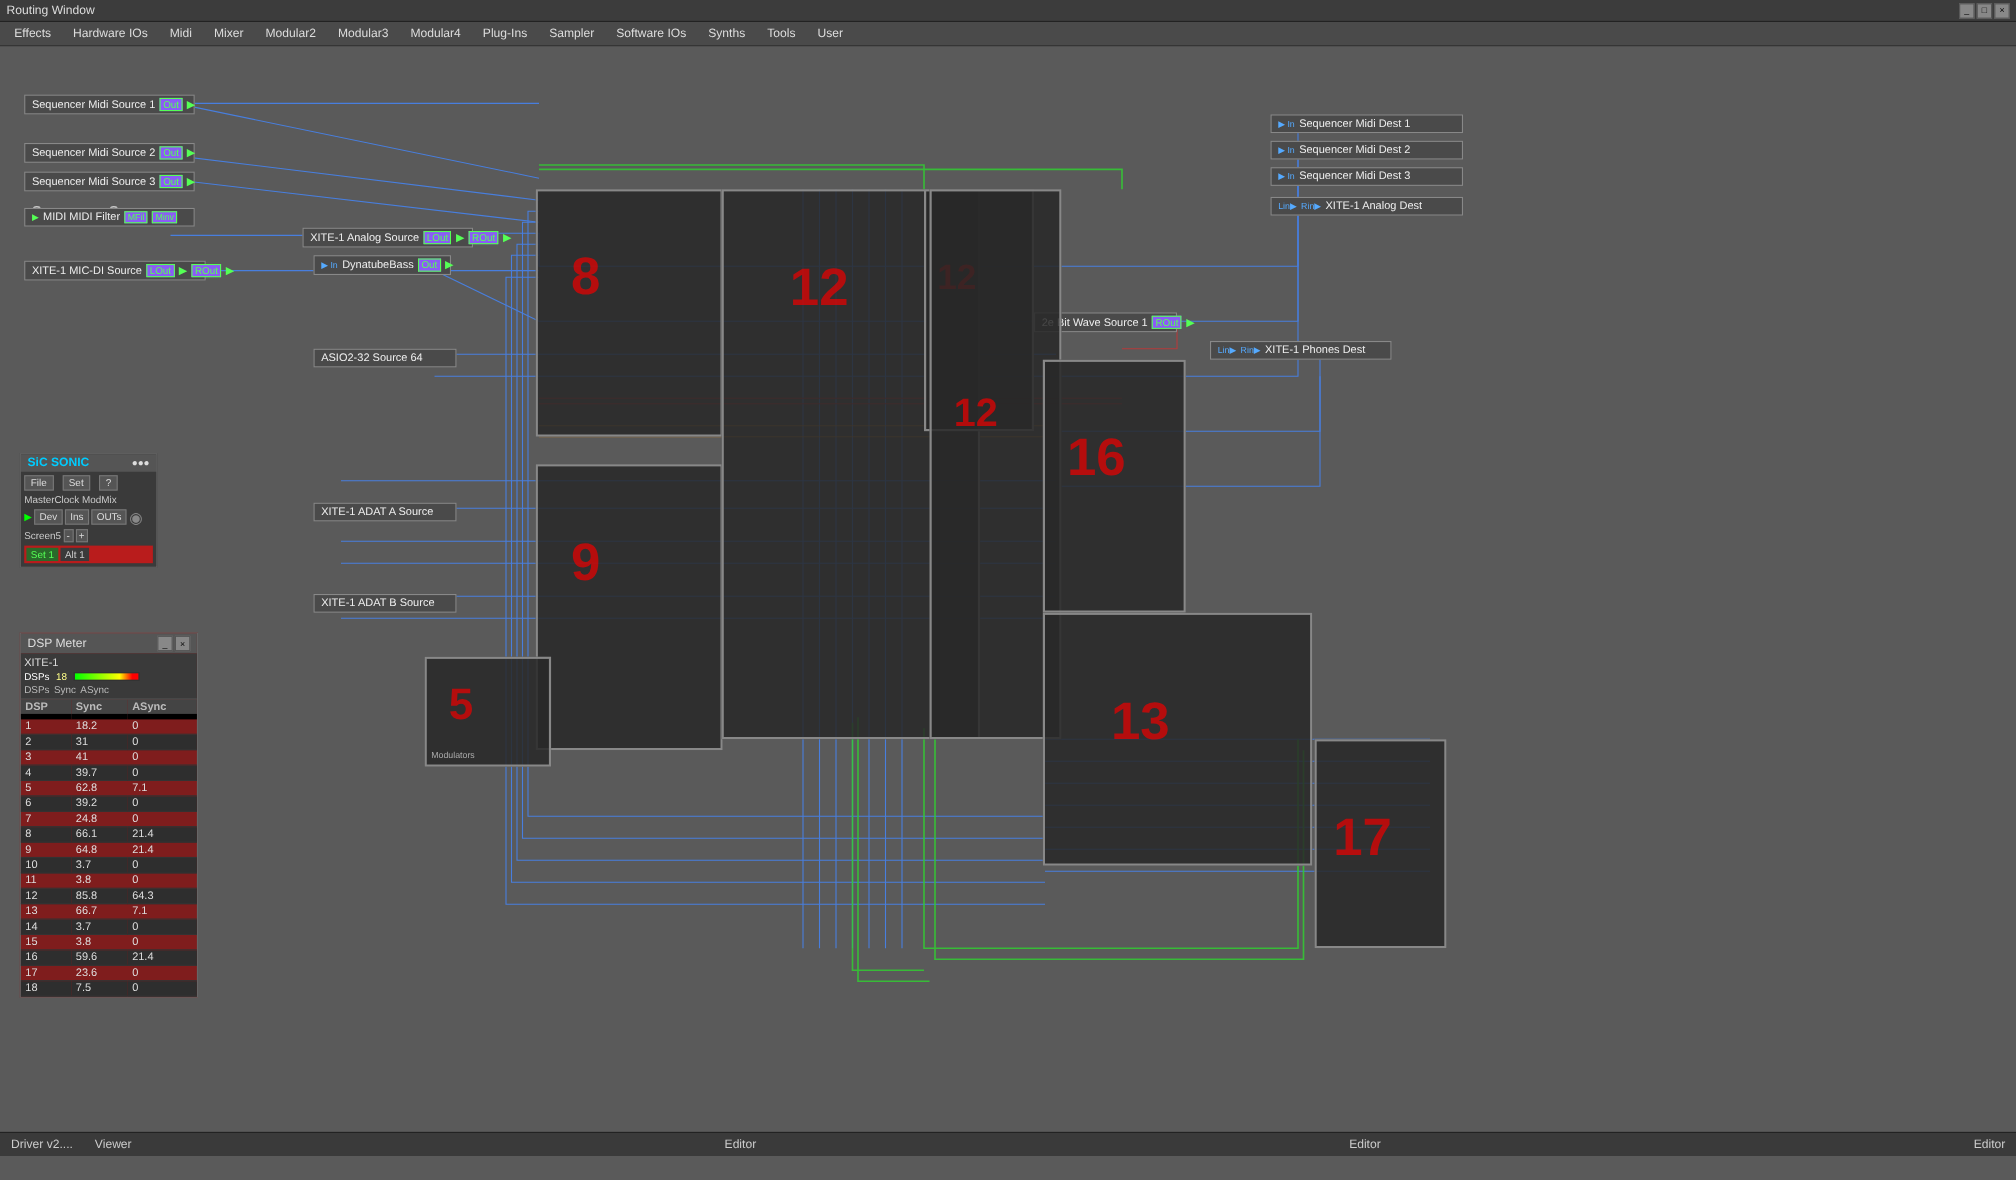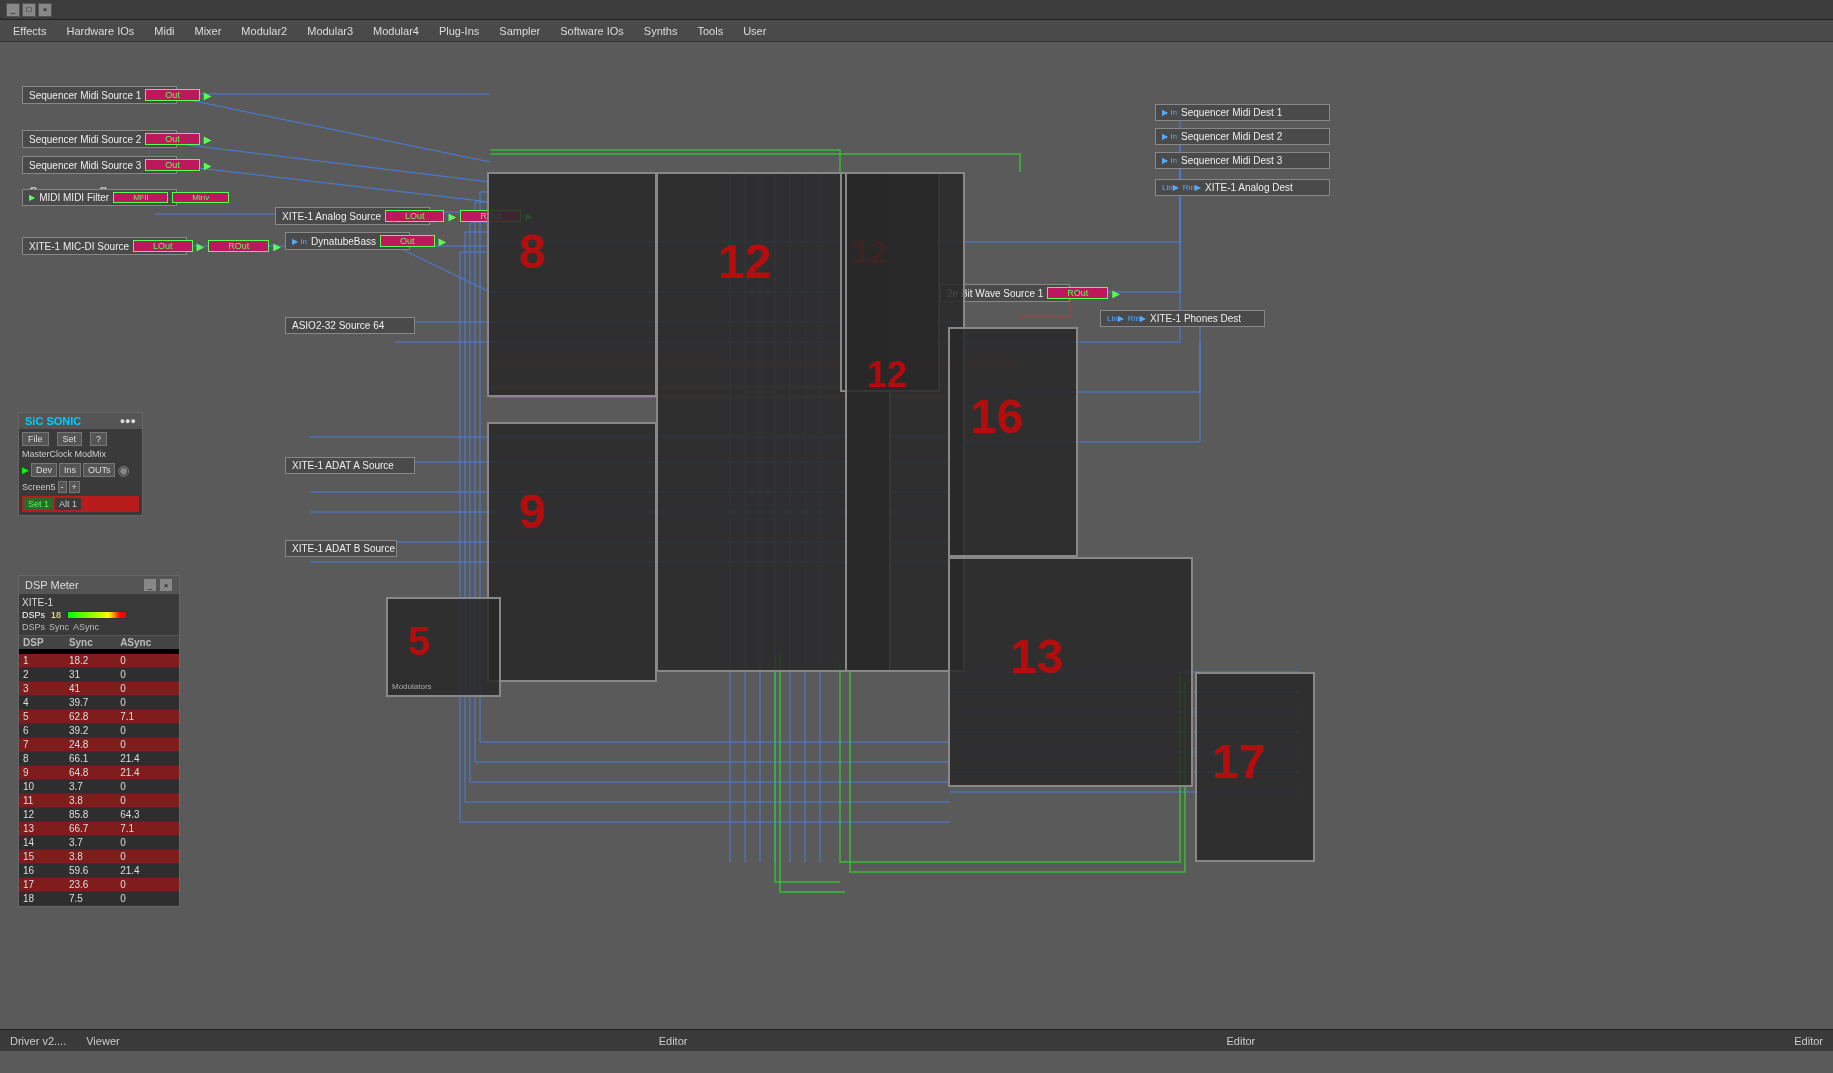--- a/index.html
+++ b/index.html
@@ -80,24 +80,24 @@
       border: 1px solid #888;
       padding: 2px 6px;
       font-size: 10px;
       color: #eee;
       display: flex;
       align-items: center;
       gap: 4px;
       white-space: nowrap;
     }
     .out-badge {
-      background: #be185d;
+      background: #8b5cf6;
       color: #5f5;
       font-size: 9px;
-      padding: 0 19px;
+      padding: 0 2px;
       border: 1px solid #5f5;
     }
 
     
     .seq-header {
       position: absolute;
       top: 142px;
       left: 29px;
       font-size: 13px;
       color: #ccc;
@@ -209,20 +209,21 @@
       display: inline-block;
       height: 8px;
       background: linear-gradient(to right, #0f0 0%, #ff0 70%, #f00 90%);
       border: 1px solid #333;
     }
   </style>
 </head>
 <body>
 
 <div class="title-bar">
+  <span class="title-bar-title">Routing Window</span>
   <div class="title-bar-controls">
     <div class="title-btn">_</div>
     <div class="title-btn">□</div>
     <div class="title-btn">×</div>
   </div>
 </div>
 
 <div class="menu-bar">
   <div class="menu-item">Effects</div>
   <div class="menu-item">Hardware IOs</div>
@@ -364,21 +365,21 @@
   </div>
 
   <div class="source-box" style="top:275px; left:285px; width:130px;">
     <span>ASIO2-32 Source 64</span>
   </div>
 
   <div class="source-box" style="top:415px; left:285px; width:130px;">
     <span>XITE-1 ADAT A Source</span>
   </div>
 
-  <div class="source-box" style="top:498px; left:285px; width:112px;">
+  <div class="source-box" style="top:498px; left:285px; width:130px;">
     <span>XITE-1 ADAT B Source</span>
   </div>
 
   <div class="source-box" style="top:242px; left:940px; width:130px;">
     <span>2e Bit Wave Source 1</span>
     <span class="out-badge">ROut</span>
     <span style="color:#5f5;">▶</span>
   </div>
 
   <div class="dest-box" style="top:62px; left:1155px; width:175px;">

